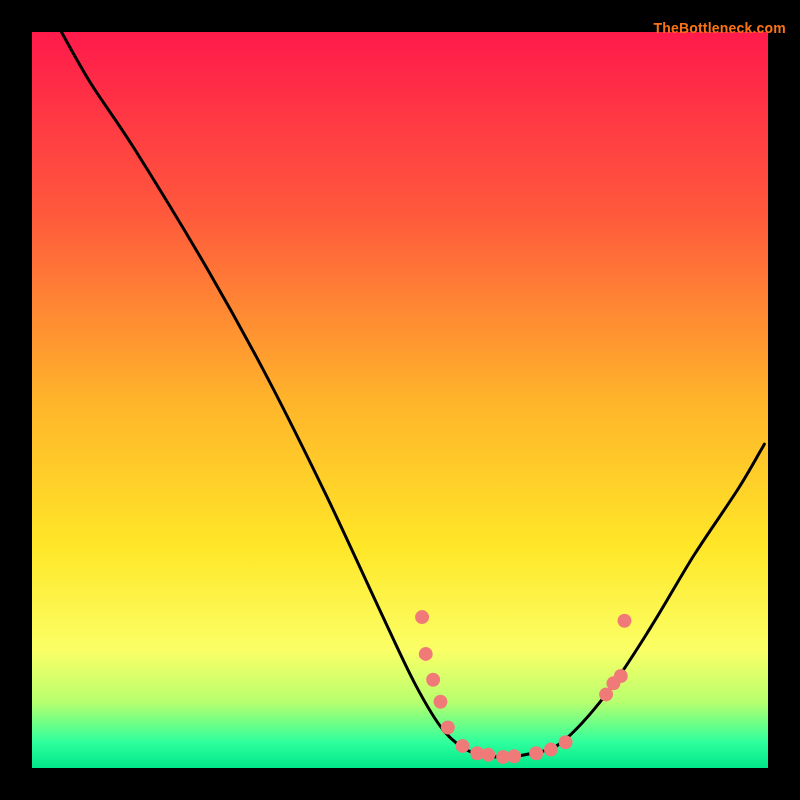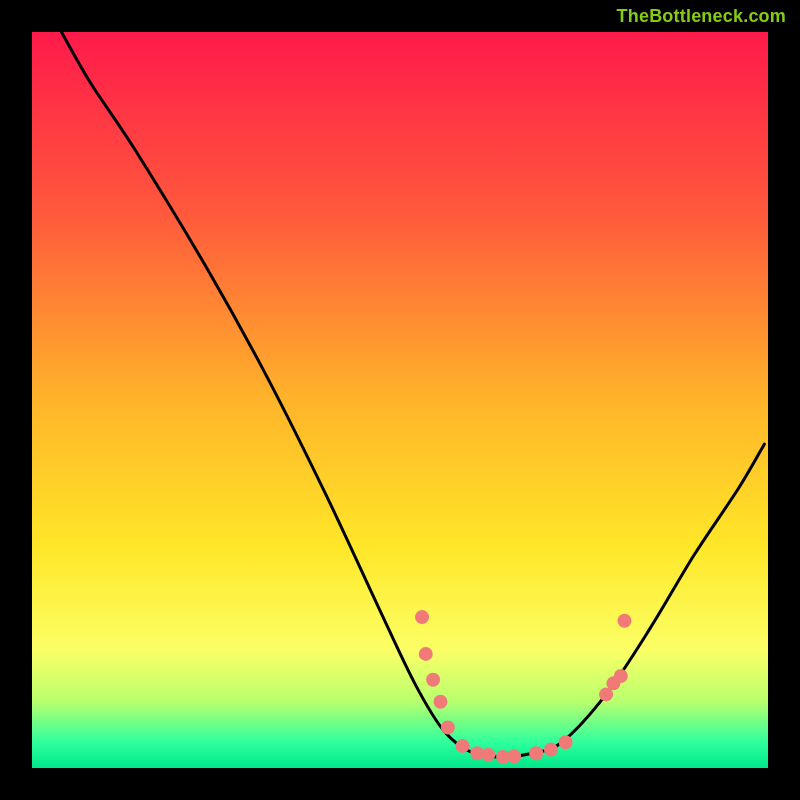--- a/index.html
+++ b/index.html
@@ -11,25 +11,25 @@
     overflow: hidden;
     font-family: Arial, Helvetica, sans-serif;
   }
   .frame {
     position: relative;
     width: 800px;
     height: 800px;
   }
   .watermark {
     position: absolute;
-    top: 6px;
+    top: 20px;
     right: 14px;
-    font-size: 18px;
+    font-size: 14px;
     font-weight: 600;
-    color: #84cc16;
+    color: #f97316;
     letter-spacing: 0.2px;
     z-index: 5;
   }
   svg {
     display: block;
   }
 </style>
 </head>
 <body>
 

